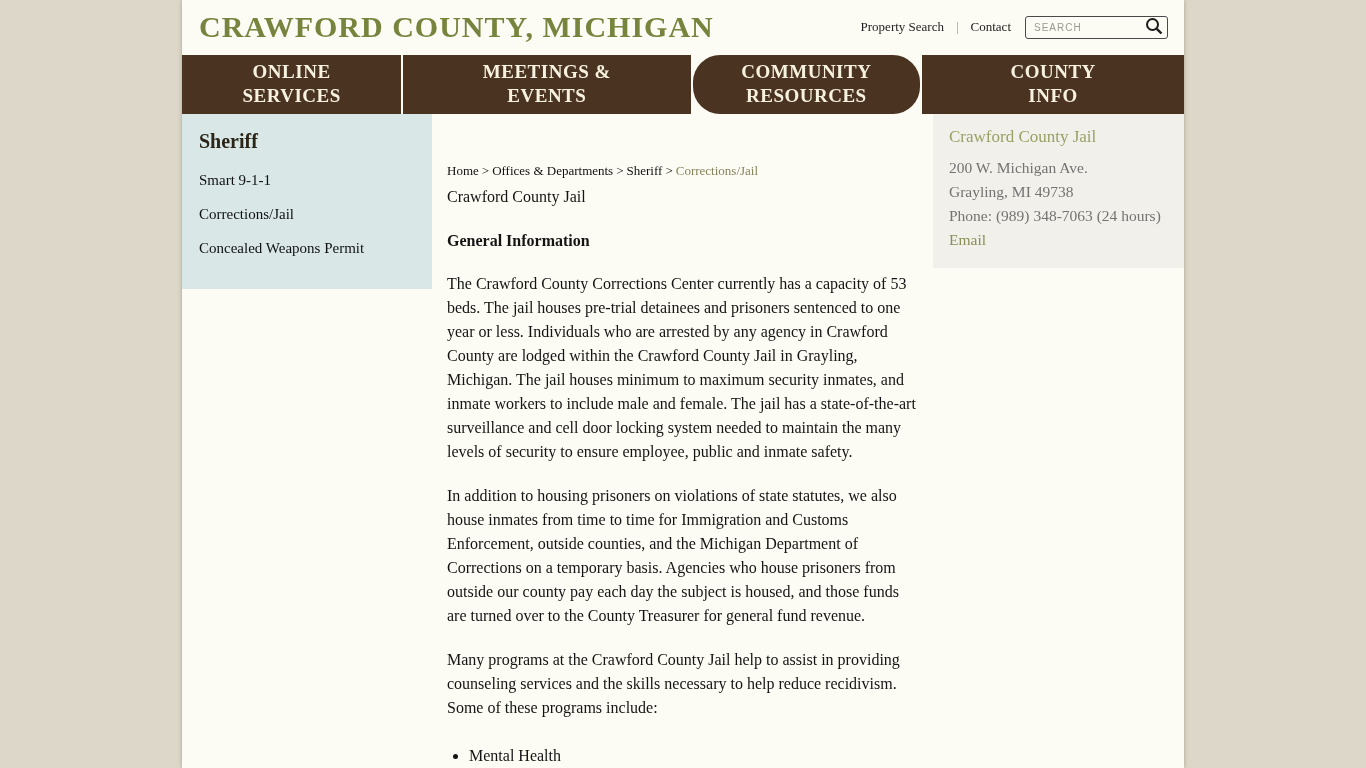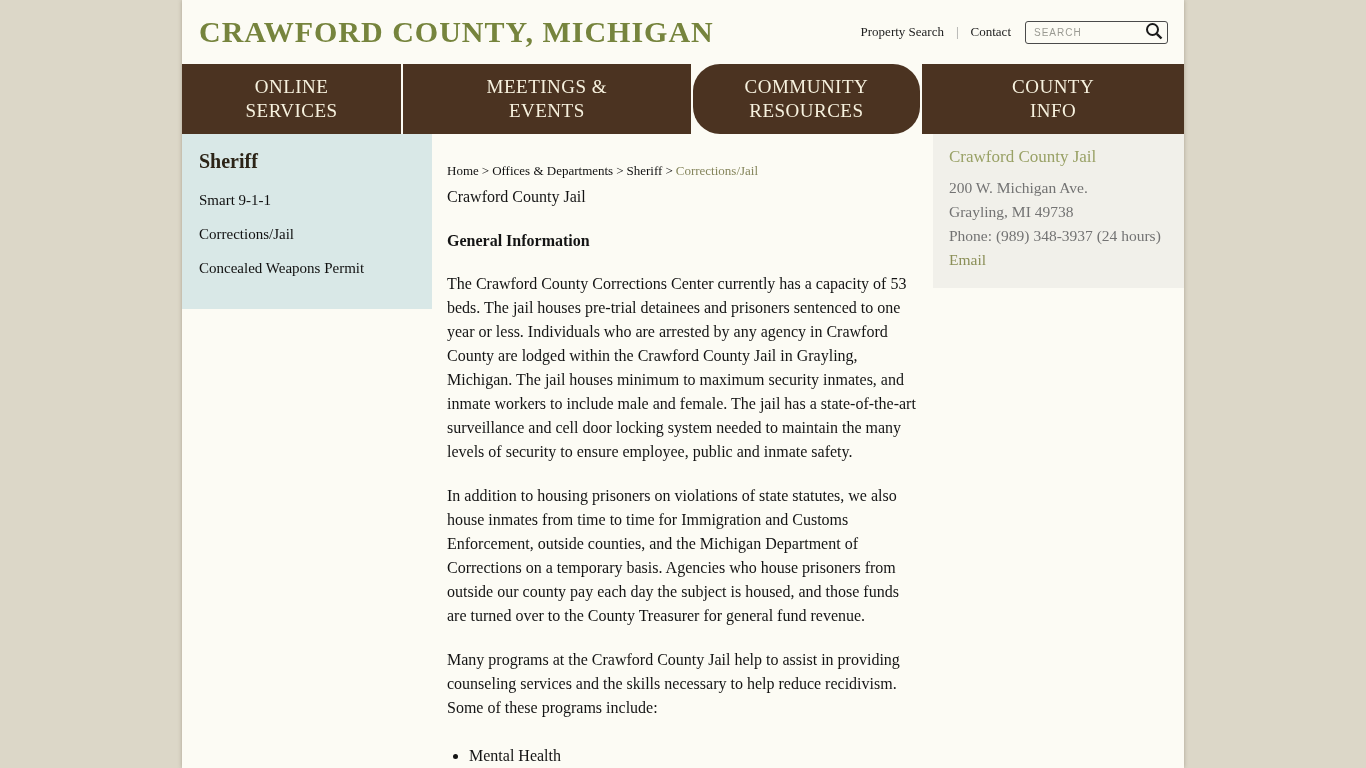--- a/index.html
+++ b/index.html
@@ -81,21 +81,21 @@
     background:#fcfbf4;
   }
   .nav-item {
     background:#4b3321;
     color:#f7f2df;
     display:flex;
     flex-direction:column;
     align-items:center;
     justify-content:center;
     font-size:19px;
-    font-weight:normal;
+    font-weight:bold;
     letter-spacing:.5px;
     line-height:24px;
     text-align:center;
     cursor:pointer;
   }
   .nav-item.active { background:#7c8b47; }
   .nav-item:nth-child(1){ flex:1.80; }
   .nav-item:nth-child(2){ flex:2.36; }
   .nav-item:nth-child(3){ flex:1.87;border-radius:27px; }
   .nav-item:nth-child(4){ flex:2.15; }
@@ -122,20 +122,21 @@
     display:block;
     font-size:15px;
     color:#101010;
     line-height:34px;
     text-decoration:none;
     cursor:pointer;
   }
   .col-center {
     flex:1;
     padding:29px 16px 0 15px;
+    margin-top:20px;
   }
   .breadcrumb {
     font-size:13px;
     margin-bottom:9px;
     color:#101010;
   }
   .crumb { cursor:pointer; }
   .crumb-sep { margin:0 3px; }
   .crumb-current { color:#85855c; }
   .page-title {
@@ -255,19 +256,19 @@
           <li>Mental Health</li>
         </ul>
       </div>
     </div>
 
     <div class="col-right">
       <div class="contact-box">
         <div class="contact-title">Crawford County Jail</div>
         <div class="contact-line">200 W. Michigan Ave.</div>
         <div class="contact-line">Grayling, MI 49738</div>
-        <div class="contact-line">Phone: (989) 348-3937 (24 hours)</div>
+        <div class="contact-line">Phone: (989) 348-7063 (24 hours)</div>
         <a class="contact-email">Email</a>
       </div>
     </div>
 
   </div>
 </div>
 
 </body></html>

